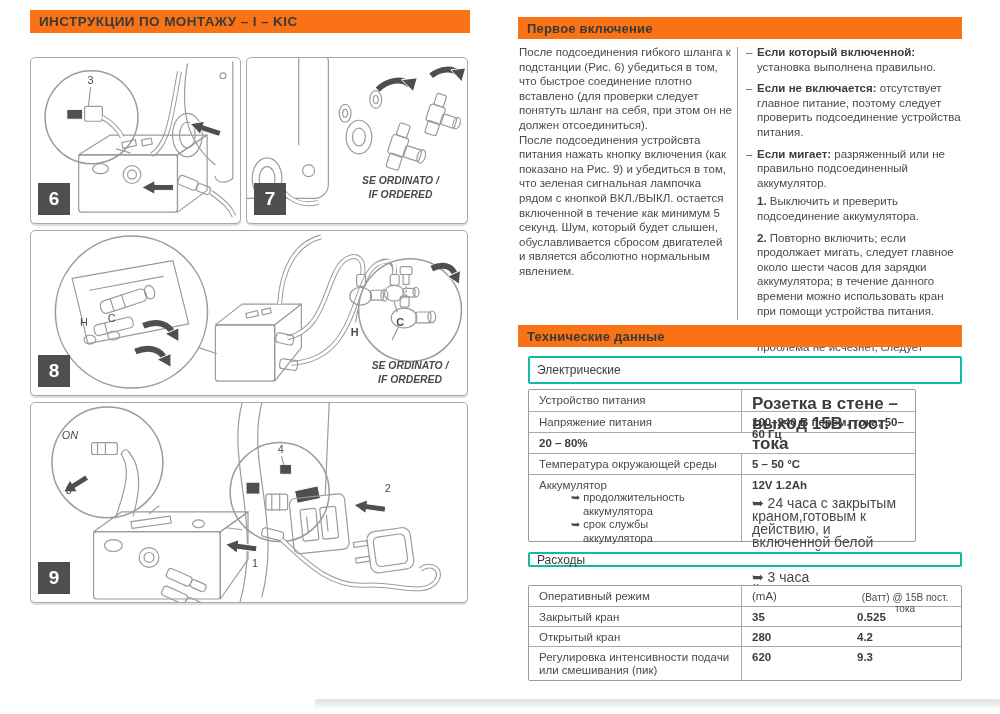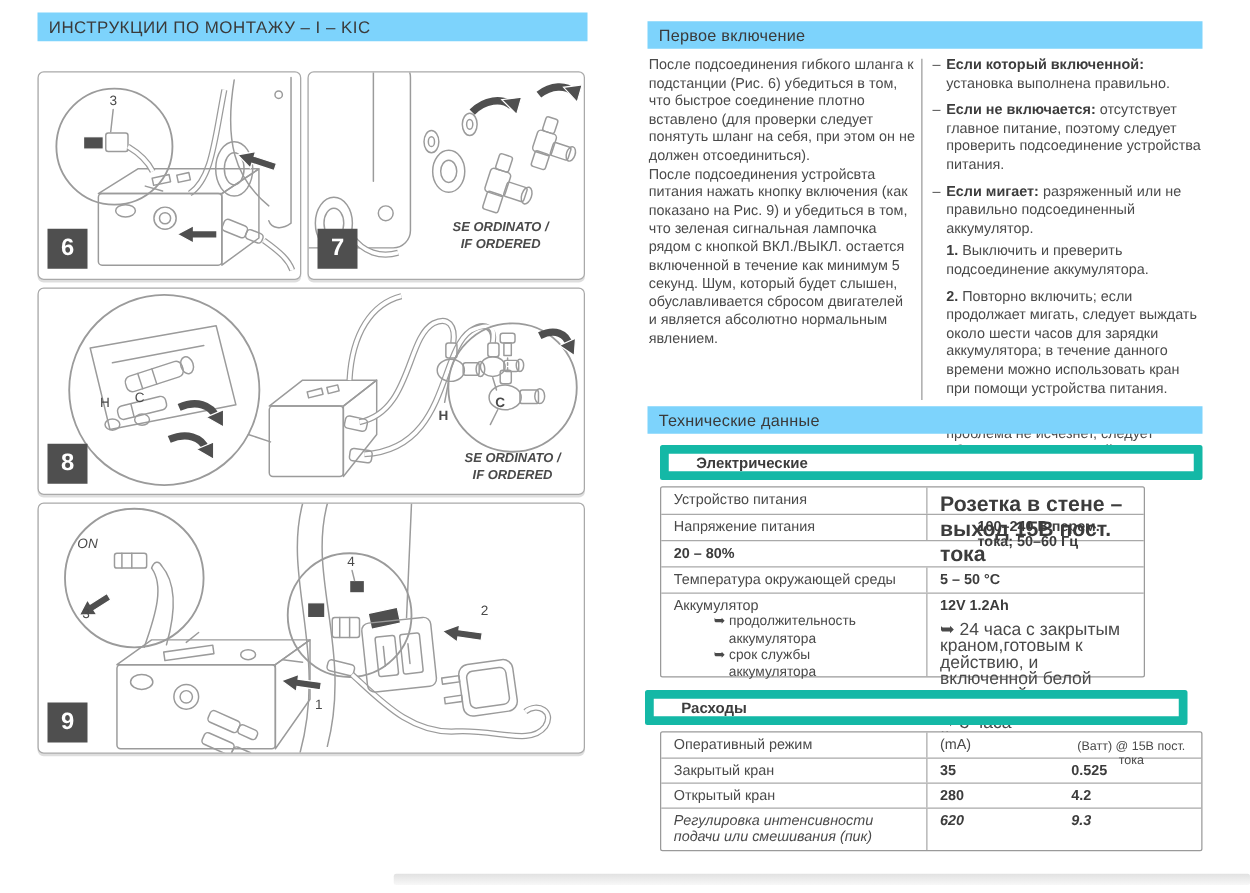--- a/index.html
+++ b/index.html
@@ -3,21 +3,21 @@
 <meta charset="utf-8">
 <style>
   html,body{margin:0;padding:0;}
   body{
     width:1000px;height:714px;background:#ffffff;position:relative;overflow:hidden;
     font-family:"Liberation Sans","DejaVu Sans",sans-serif;color:#4a4a4a;
   }
   .abs{position:absolute;}
   
   .bar{
-    background:#7dd3fc;color:#3a3a3a;font-weight:normal;
+    background:#f97316;color:#3a3a3a;font-weight:bold;
     display:flex;align-items:center;padding-left:9px;box-sizing:border-box;
   }
   .bar.main{left:30px;top:10px;width:440px;height:23px;font-size:13.5px;letter-spacing:.4px;}
   .bar.sec{left:518px;width:444px;height:22px;font-size:13px;letter-spacing:.2px;}
   
   .panel{
     border:1px solid #a9a9a9;border-radius:5px;background:#fff;box-sizing:border-box;
     box-shadow:0 2px 0 rgba(160,160,160,.35);
   }
   .panel svg{display:block;width:100%;height:100%;}
@@ -31,23 +31,23 @@
   
   .coltext{font-size:11.5px;line-height:14.6px;color:#4a4a4a;}
   .coltext p{margin:0;}
   .vdiv{width:1px;background:#9b9b9b;}
   .bullet{display:flex;margin-bottom:7px;}
   .bullet .mk{width:11px;flex:none;}
   .bullet b,.step b{color:#3c3c3c;}
   .step{margin-bottom:7px;padding-left:11px;}
   
   .labelbox{
-    border:7px solid #14b8a6;border-radius:2px;box-sizing:border-box;
-    display:flex;align-items:center;padding-left:22px;
-    font-weight:bold;font-size:12px;color:#3c3c3c;background:#fff;
+    border:2px solid #14b8a6;border-radius:2px;box-sizing:border-box;
+    display:flex;align-items:center;padding-left:7px;
+    font-weight:normal;font-size:12px;color:#3c3c3c;background:#fff;
   }
   .tbl{border:1px solid #9a9a9a;border-radius:2px;box-sizing:border-box;background:#fff;}
   .trow{display:flex;border-top:1px solid #a9a9a9;box-sizing:border-box;}
   .trow:first-child{border-top:none;}
   .tc{box-sizing:border-box;padding:4px 8px 2px 10px;font-size:11.5px;}
   .tc.lab{width:213px;flex:none;border-right:1px solid #a9a9a9;}
   .tc.val{flex:1;font-weight:bold;color:#3c3c3c;}
   .tc.ma{width:105px;flex:none;}
   .tc.wt{flex:1;}
   .subind{padding-left:32px;font-size:11px;line-height:13.5px;}
@@ -359,41 +359,41 @@
     <span><b>Если не включается:</b><span> отсутствует главное питание, поэтому следует проверить подсоединение устройства питания.</span></span>
   </div>
   <div class="bullet" style="margin-bottom:4px;">
     <span class="mk">–</span>
     <span><b>Если мигает:</b><span> разряженный или не правильно подсоединенный аккумулятор.</span></span>
   </div>
   <div class="step">
     <b>1.</b><span> Выключить и преверить подсоединение аккумулятора.</span>
   </div>
   <div class="step">
-    <b>2.</b><span> Повторно включить; если продолжает мигать, следует выждать около шести часов для зарядки аккумулятора; в течение данного времени можно использовать кран при помощи устройства питания.</span>
+    <b>2.</b><span> Повторно включить; если продолжает мигать, следует главное около шести часов для зарядки аккумулятора; в течение данного времени можно использовать кран при помощи устройства питания.</span>
   </div>
   <div class="step">
     <b>3.</b><span> Если по истечение шести часов проблема не исчезнет, следует обратиться в Сервисный центр для замены аккумулятора.</span>
   </div>
 </div>
 
 <div class="abs bar sec" style="top:325px;">
   <span>Технические данные</span>
 </div>
 
 <div class="abs labelbox" style="left:528px;top:356px;width:434px;height:28px;">
   <span>Электрические</span>
 </div>
 
 <div class="abs tbl" style="left:528px;top:389px;width:388px;">
   <div class="trow" style="height:21px;">
     <div class="tc lab">Устройство питания</div>
     <div class="tc val" style="font-size:17px;">Розетка в стене – выход 15В пост. тока</div>
   </div>
-  <div class="trow" style="height:21px;gap:30px;">
+  <div class="trow" style="height:21px;">
     <div class="tc lab">Напряжение питания</div>
     <div class="tc val">100–240 В перем. тока; 50–60 Гц</div>
   </div>
   <div class="trow" style="height:21px;">
     <div class="tc val">20 – 80%</div>
   </div>
   <div class="trow" style="height:21px;">
     <div class="tc lab">Температура окружающей среды</div>
     <div class="tc val">5 – 50 °C</div>
   </div>
@@ -408,40 +408,40 @@
       </div>
     </div>
     <div class="tc val">
       <div>12V 1.2Ah</div>
       <div class="note">➥ 24 часа с закрытым краном,готовым к действию, и включенной белой лампочкой</div>
       <div class="note" style="margin-top:9px;">➥ 3 часа йункционирования с открытым краном</div>
     </div>
   </div>
 </div>
 
-<div class="abs labelbox" style="left:516px;top:552px;width:434px;height:28px;text-align:center;">
+<div class="abs labelbox" style="left:528px;top:552px;width:434px;height:15px;text-align:center;">
   <span>Расходы</span>
 </div>
 
 <div class="abs tbl" style="left:528px;top:585px;width:434px;">
   <div class="trow" style="height:20px;">
     <div class="tc lab">Оперативный режим</div>
     <div class="tc ma">(mA)</div>
     <div class="tc wt smallhdr" style="padding-top:6px;text-align:center;">(Ватт) @ 15В пост. тока</div>
   </div>
   <div class="trow" style="height:20px;">
     <div class="tc lab">Закрытый кран</div>
     <div class="tc ma num">35</div>
     <div class="tc wt num">0.525</div>
   </div>
   <div class="trow" style="height:20px;">
     <div class="tc lab">Открытый кран</div>
     <div class="tc ma num">280</div>
     <div class="tc wt num">4.2</div>
   </div>
-  <div class="trow" style="height:34px;font-style:italic;">
+  <div class="trow" style="height:34px;">
     <div class="tc lab" style="line-height:13px;">Регулировка интенсивности подачи или смешивания (пик)</div>
     <div class="tc ma num">620</div>
     <div class="tc wt num">9.3</div>
   </div>
 </div>
 
 <div class="abs shadow-bottom"></div>
 
 </body></html>

